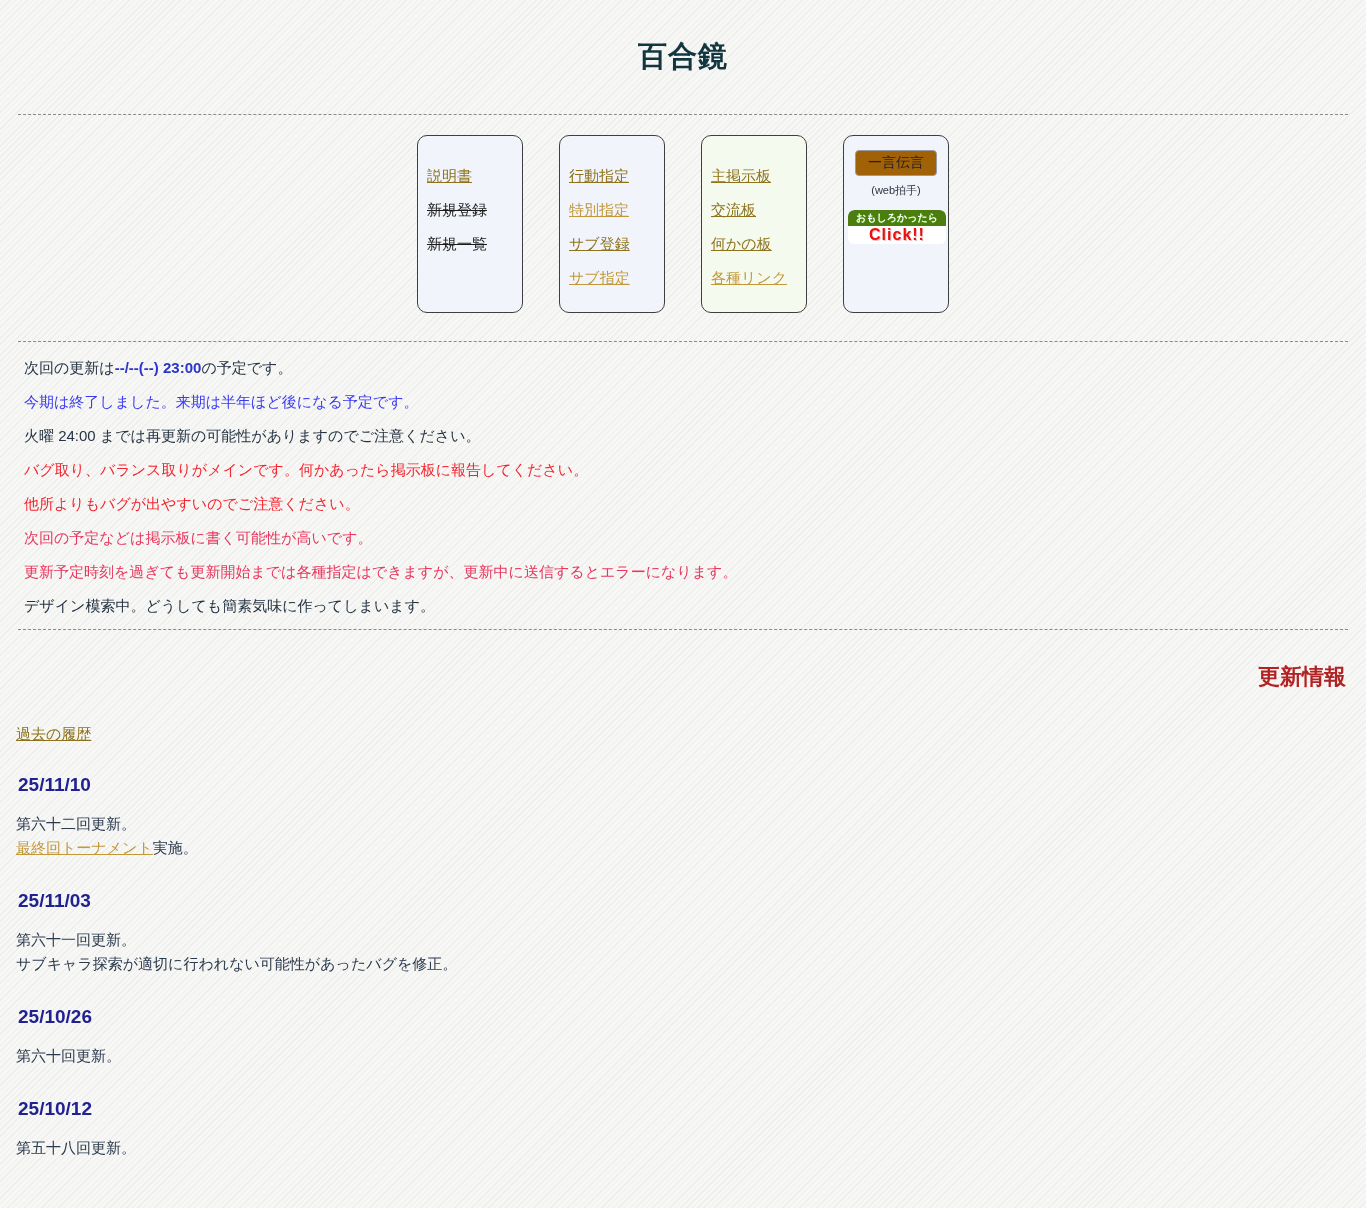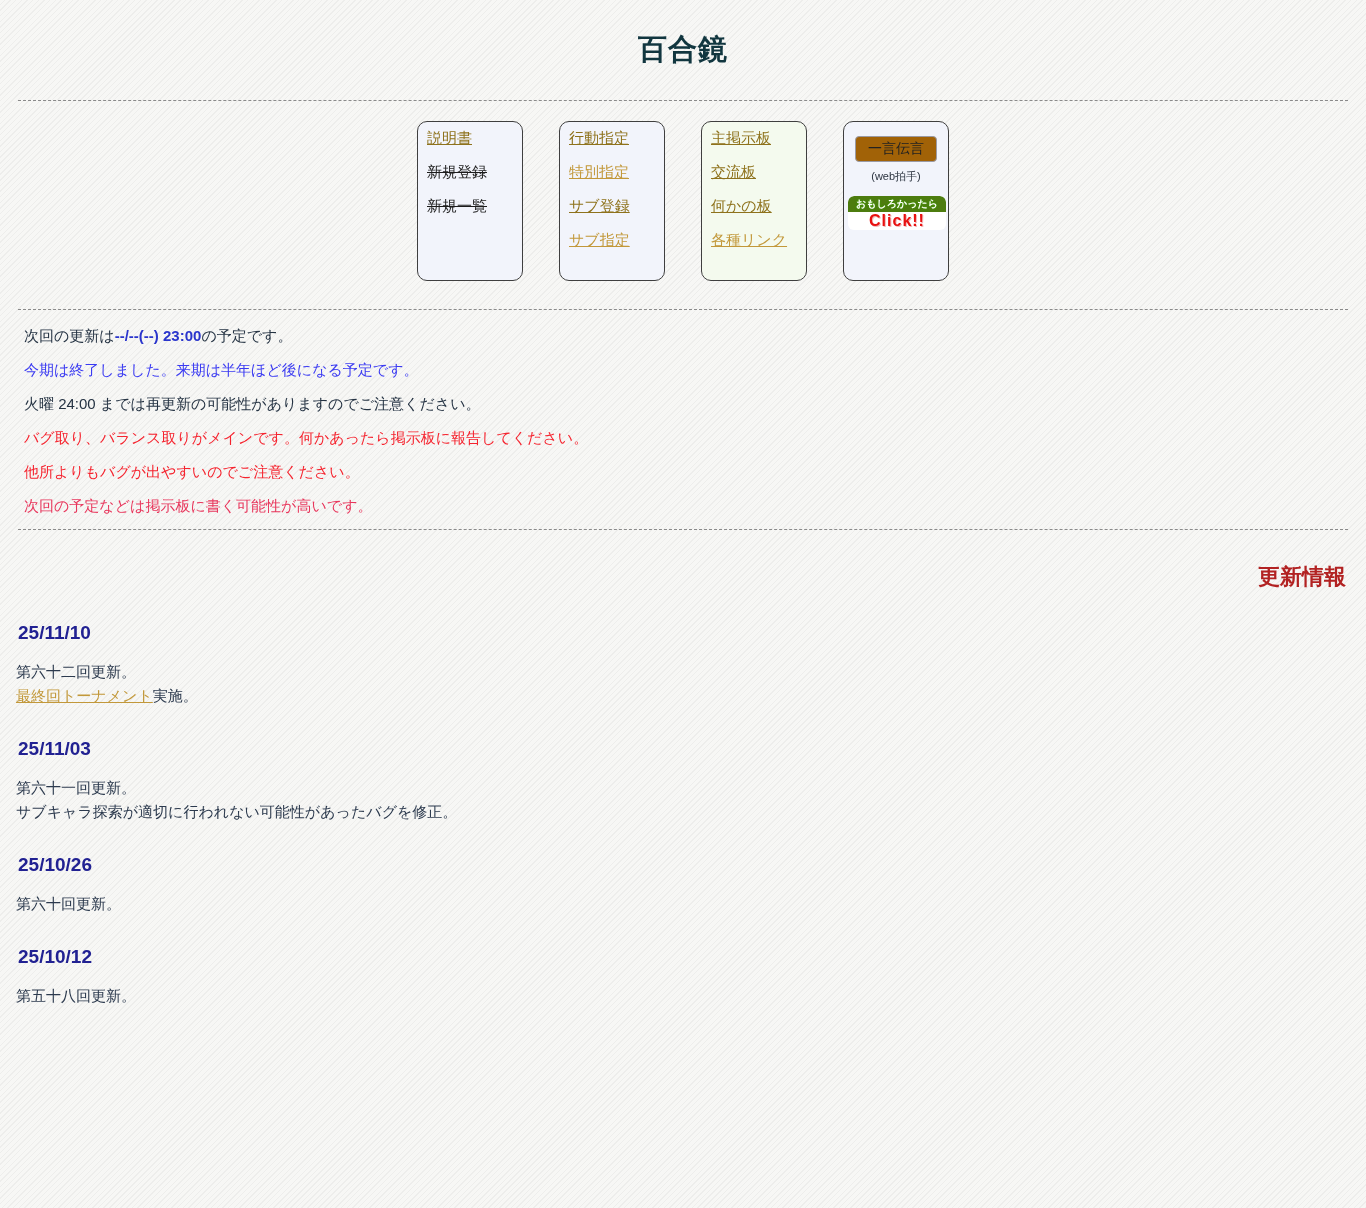--- a/index.html
+++ b/index.html
@@ -21,21 +21,21 @@
       rgba(110,110,110,0.07) 3px,
       rgba(110,110,110,0.07) 4px
     );
   }
   
   .site-title {
     text-align: center;
     font-size: 29px;
     font-weight: 700;
     color: #11363f;
-    margin: 4px;
+    margin: 11px;
     padding: 26px 0 26px 0;
     letter-spacing: 1px;
   }
   hr.dashed {
     border: none;
     border-top: 1px dashed #8a8a8a;
     margin: 0 18px;
     height: 0;
   }
   
@@ -45,21 +45,21 @@
     align-items: stretch;
     gap: 36px;
     margin: 20px 0 28px 0;
   }
   .nav-box {
     width: 106px;
     min-height: 160px;
     box-sizing: border-box;
     border: 1px solid #3f3f3f;
     border-radius: 10px;
-    padding: 6px 4px 10px 9px;
+    padding: 30px 4px 10px 9px;
   }
   .nav-box.lavender { background: #f2f4fb; }
   .nav-box.green    { background: #f4faee; }
   .nav-item {
     margin: 0 0 14px 0;
     line-height: 20px;
     white-space: nowrap;
   }
   a.gold-dark   { color: #8e721c; text-decoration: underline; cursor: pointer; }
   a.gold-bright { color: #c2983a; text-decoration: underline; cursor: pointer; }
@@ -192,27 +192,30 @@
 
 <hr class="dashed">
 
 <div class="announcements">
   <p class="t-default"><span>次回の更新は</span><span class="t-time">--/--(--) 23:00</span><span>の予定です。</span></p>
   <p class="t-blue">今期は終了しました。来期は半年ほど後になる予定です。</p>
   <p class="t-default">火曜 24:00 までは再更新の可能性がありますのでご注意ください。</p>
   <p class="t-red">バグ取り、バランス取りがメインです。何かあったら掲示板に報告してください。</p>
   <p class="t-red">他所よりもバグが出やすいのでご注意ください。</p>
   <p class="t-crimson">次回の予定などは掲示板に書く可能性が高いです。</p>
+  <p class="t-crimson">更新予定時刻を過ぎても更新開始までは各種指定はできますが、更新中に送信するとエラーになります。</p>
+  <p class="t-default">デザイン模索中。どうしても簡素気味に作ってしまいます。</p>
 </div>
 
 <hr class="dashed">
 
 <div class="updates">
   <h2 class="updates-heading">更新情報</h2>
 
+  <div class="history-link-row"><a class="gold-dark">過去の履歴</a></div>
 
   <div class="update-entry">
     <h3>25/11/10</h3>
     <p>第六十二回更新。</p>
     <p><a class="gold-bright">最終回トーナメント</a><span>実施。</span></p>
   </div>
 
   <div class="update-entry">
     <h3>25/11/03</h3>
     <p>第六十一回更新。</p>

